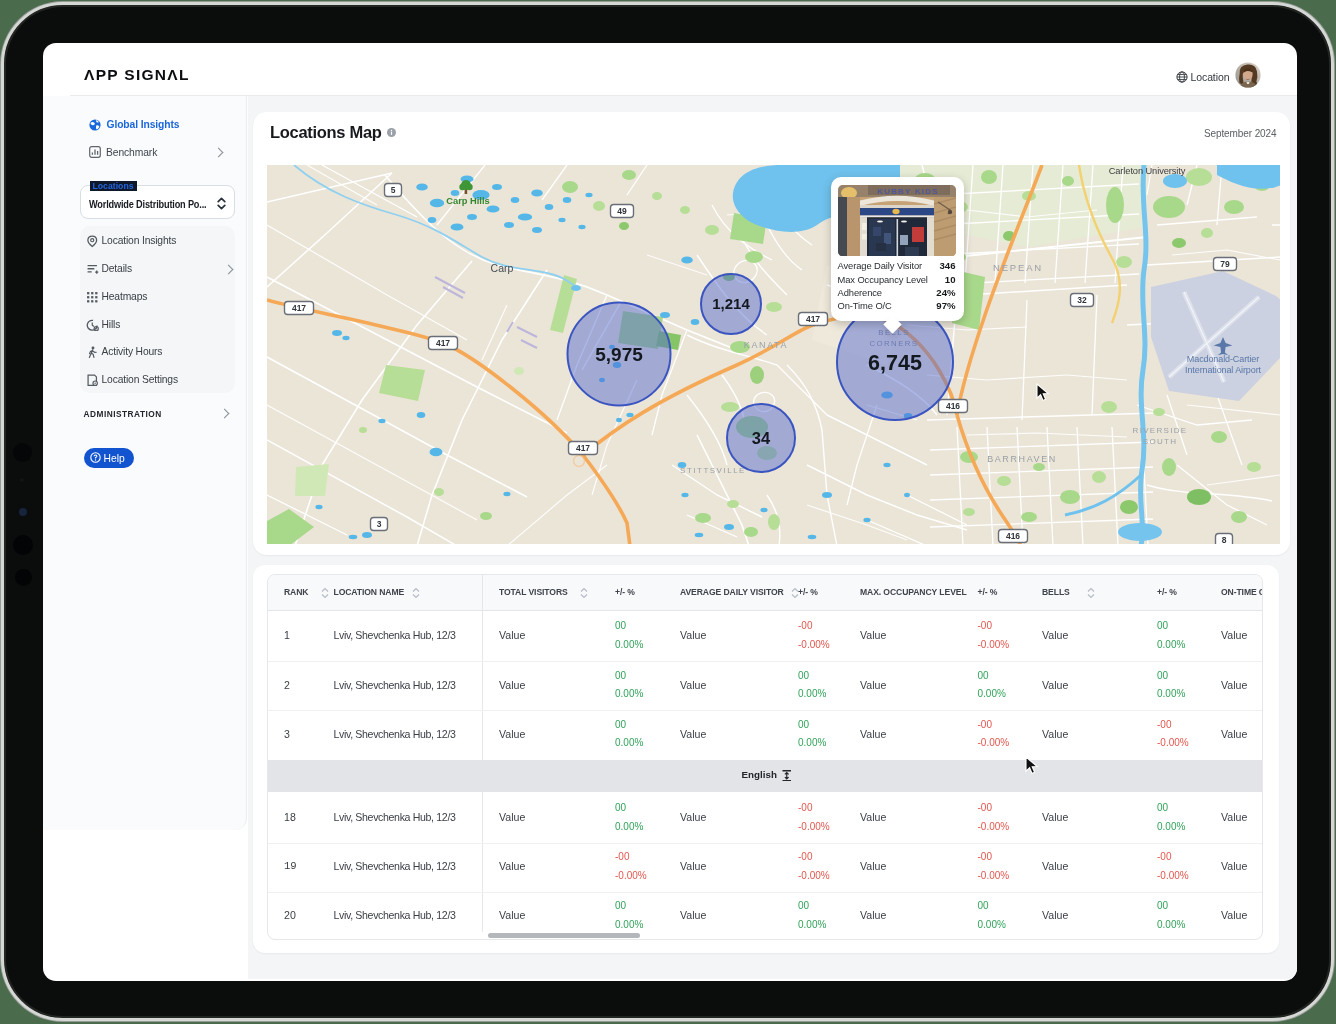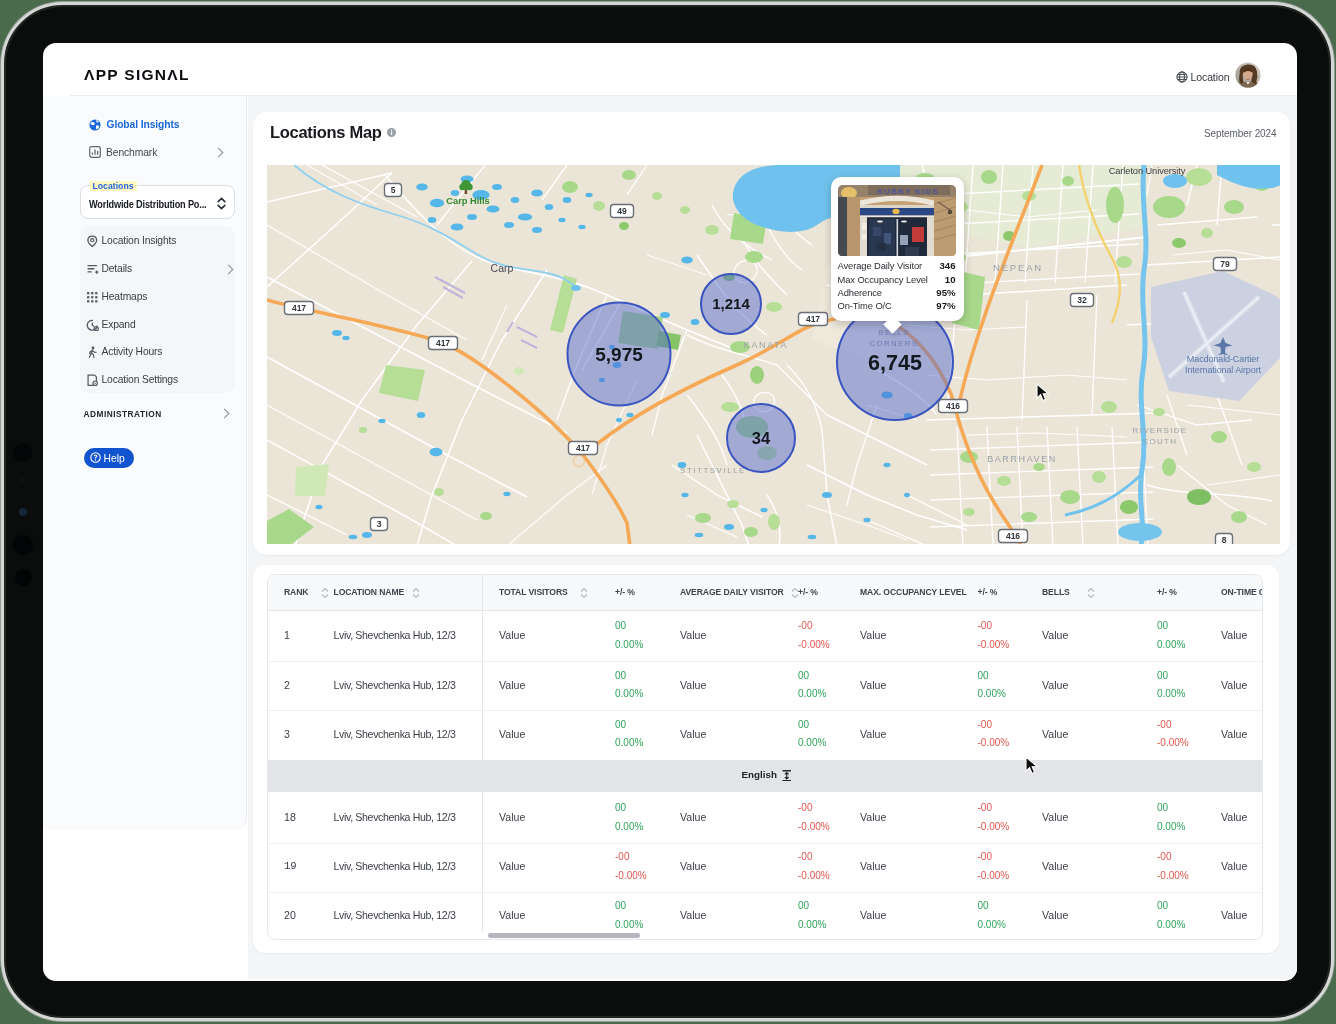--- a/index.html
+++ b/index.html
@@ -62,21 +62,21 @@
 <path d="M6.8,1 Q8.8,1.4 9.8,3 Q8.8,4 7.6,3.2 Z" fill="#fff"></path>
     </svg>
 <div class="t" style="left:63.5px;top:76px;font-size:10.3px;font-weight:600;color:#1a66db;letter-spacing:-0.1px">Global Insights</div>
 <svg class="abs" style="left:45.5px;top:103px" width="12" height="12" viewBox="0 0 12 12">
 <rect x="0.7" y="0.7" width="10.6" height="10.6" rx="2" fill="none" stroke="#5f646b" stroke-width="1.2"></rect>
 <path d="M3.4,8.8 V6.6 M6,8.8 V3.6 M8.6,8.8 V5" stroke="#5f646b" stroke-width="1.3" fill="none"></path>
     </svg>
 <div class="t" style="left:63px;top:103.5px;font-size:10.3px;color:#3f454c;letter-spacing:-0.1px">Benchmark</div>
 <div class="chev" style="left:172px;top:105.5px;transform:rotate(45deg)"></div>
 <div class="abs" style="left:36.5px;top:141.5px;width:155px;height:34.5px;border:1px solid #d9dee5;border-radius:8px;background:#fff"></div>
-<div class="t" style="left:46.5px;top:137.5px;font-size:8.7px;font-weight:600;color:#2266df;background:#fef9c3;padding:0 3px">Locations</div>
+<div class="t" style="left:46.5px;top:137.5px;font-size:8.7px;font-weight:600;color:#2266df;background:#0f172a;padding:0 3px">Locations</div>
 <div class="t" style="left:45.5px;top:155px;font-size:10.8px;font-weight:700;color:#181b20;letter-spacing:-0.2px;transform:scaleX(0.85);transform-origin:0 0">Worldwide Distribution Po...</div>
 <svg class="abs" style="left:174px;top:154px" width="9" height="13" viewBox="0 0 9 13">
 <path d="M1.2,4.6 L4.5,1.4 L7.8,4.6 M1.2,8.4 L4.5,11.6 L7.8,8.4" fill="none" stroke="#2c323c" stroke-width="1.7" stroke-linecap="round" stroke-linejoin="round"></path>
     </svg>
 <div class="abs" style="left:36.5px;top:183px;width:155px;height:167px;background:#f4f6f8;border-radius:10px"></div>
 <svg class="abs" style="left:43px;top:192.4px" width="12.5" height="12.5" viewBox="0 0 12 12">
       <path d="M6,1 C8.5,1 10.2,2.8 10.2,5.1 C10.2,7.4 7.6,9.8 6,11 C4.4,9.8 1.8,7.4 1.8,5.1 C1.8,2.8 3.5,1 6,1 Z" fill="none" stroke="#565b62" stroke-width="1.25"></path>
       <circle cx="6" cy="5" r="1.5" fill="none" stroke="#565b62" stroke-width="1.15"></circle>
     </svg>
 <div class="t" style="left:58.5px;top:192.4px;font-size:10.3px;color:#3b4046;letter-spacing:-0.15px">Location Insights</div>
@@ -99,21 +99,21 @@
         <rect x="8.8" y="8.8" width="2.2" height="2.2"></rect>
       </g>
     </svg>
 <div class="t" style="left:58.5px;top:247.9px;font-size:10.3px;color:#3b4046;letter-spacing:-0.15px">Heatmaps</div>
 <svg class="abs" style="left:43px;top:275.6px" width="12.5" height="12.5" viewBox="0 0 12 12">
       <path d="M10.6,6.3 A4.7,4.7 0 1 1 6.8,1.4" fill="none" stroke="#565b62" stroke-width="1.25"></path>
       <path d="M6,3.4 V6 L7.8,7.2" fill="none" stroke="#565b62" stroke-width="1.15"></path>
       <circle cx="9.8" cy="9.3" r="2" fill="none" stroke="#565b62" stroke-width="1.15"></circle>
       <circle cx="9.8" cy="9.3" r="0.7" fill="#565b62"></circle>
     </svg>
-<div class="t" style="left:58.5px;top:275.6px;font-size:10.3px;color:#3b4046;letter-spacing:-0.15px">Expand</div>
+<div class="t" style="left:58.5px;top:275.6px;font-size:10.3px;color:#3b4046;letter-spacing:-0.15px">Hills</div>
 <svg class="abs" style="left:43px;top:303.2px" width="12.5" height="12.5" viewBox="0 0 12 12">
       <circle cx="6.7" cy="1.9" r="1.4" fill="#565b62"></circle>
       <path d="M6.4,3.6 L5.2,6.8 L3.2,11 M5.2,6.8 L7,8.2 L7.6,11 M6.4,4.2 L4.2,5.4 L3.4,7.4 M6.8,5 L8.6,6.2 L9.8,6" fill="none" stroke="#565b62" stroke-width="1.15" stroke-linecap="round" stroke-linejoin="round"></path>
     </svg>
 <div class="t" style="left:58.5px;top:303.2px;font-size:10.3px;color:#3b4046;letter-spacing:-0.15px">Activity Hours</div>
 <svg class="abs" style="left:43px;top:330.9px" width="12.5" height="12.5" viewBox="0 0 12 12">
       <path d="M2,1 H8.2 L10,2.8 V11 H2 Z" fill="none" stroke="#565b62" stroke-width="1.2"></path>
       <circle cx="8.8" cy="8.8" r="2.1" fill="#f4f6f8" stroke="#565b62" stroke-width="1.1"></circle>
       <circle cx="8.8" cy="8.8" r="0.7" fill="#565b62"></circle>
     </svg>
@@ -493,21 +493,21 @@
 <path d="M96,19 L118,13 M96,28 L118,22 M96,37 L118,31 M96,46 L118,40 M96,55 L118,49" stroke="#ad8c64" stroke-width="1.4"></path>
 <path d="M100,17 L112,25 L110,29" stroke="#6b5b49" stroke-width="1.1" fill="none"></path>
 <circle cx="112" cy="27" r="2.2" fill="#55493d"></circle>
 </g>
     </svg>
 <div class="t" style="left:794.5px;top:217.4px;font-size:9.4px;letter-spacing:-0.1px;color:#2a2e33">Average Daily Visitor</div>
 <div class="t" style="left:912.5px;top:217.4px;font-size:9.6px;font-weight:700;color:#17191c;transform:translateX(-100%)">346</div>
 <div class="t" style="left:794.5px;top:230.5px;font-size:9.4px;letter-spacing:-0.1px;color:#2a2e33">Max Occupancy Level</div>
 <div class="t" style="left:912.5px;top:230.5px;font-size:9.6px;font-weight:700;color:#17191c;transform:translateX(-100%)">10</div>
 <div class="t" style="left:794.5px;top:243.6px;font-size:9.4px;letter-spacing:-0.1px;color:#2a2e33">Adherence</div>
-<div class="t" style="left:912.5px;top:243.6px;font-size:9.6px;font-weight:700;color:#17191c;transform:translateX(-100%)">95%</div>
+<div class="t" style="left:912.5px;top:243.6px;font-size:9.6px;font-weight:700;color:#17191c;transform:translateX(-100%)">24%</div>
 <div class="t" style="left:794.5px;top:256.79999999999995px;font-size:9.4px;letter-spacing:-0.1px;color:#2a2e33">On-Time O/C</div>
 <div class="t" style="left:912.5px;top:256.79999999999995px;font-size:9.6px;font-weight:700;color:#17191c;transform:translateX(-100%)">97%</div>
 <div class="card" style="left:210px;top:522px;width:1025.5px;height:388px;border-radius:12px"></div>
 <div class="abs" style="left:224px;top:531px;width:996px;height:366px;border:1px solid #e5e7ea;border-radius:8px;background:#fff;overflow:hidden;line-height:1">
 <div class="abs" style="left:0;top:0;width:996px;height:35.5px;background:#f8f9fb;border-bottom:1px solid #e3e5e9"></div>
 <div class="t" style="left:16px;top:13.3px;font-size:8.6px;font-weight:700;letter-spacing:-0.1px;color:#3f434a;">RANK</div>
 <div class="t" style="left:65.5px;top:13.3px;font-size:8.6px;font-weight:700;letter-spacing:-0.1px;color:#3f434a;">LOCATION NAME</div>
 <div class="t" style="left:231px;top:13.3px;font-size:8.6px;font-weight:700;letter-spacing:-0.1px;color:#3f434a;">TOTAL VISITORS</div>
 <div class="t" style="left:347px;top:13.3px;font-size:8.6px;font-weight:700;letter-spacing:-0.1px;color:#3f434a;">+/- %</div>
 <div class="t" style="left:412px;top:13.3px;font-size:8.6px;font-weight:700;letter-spacing:-0.1px;color:#3f434a;">AVERAGE DAILY VISITOR</div>

